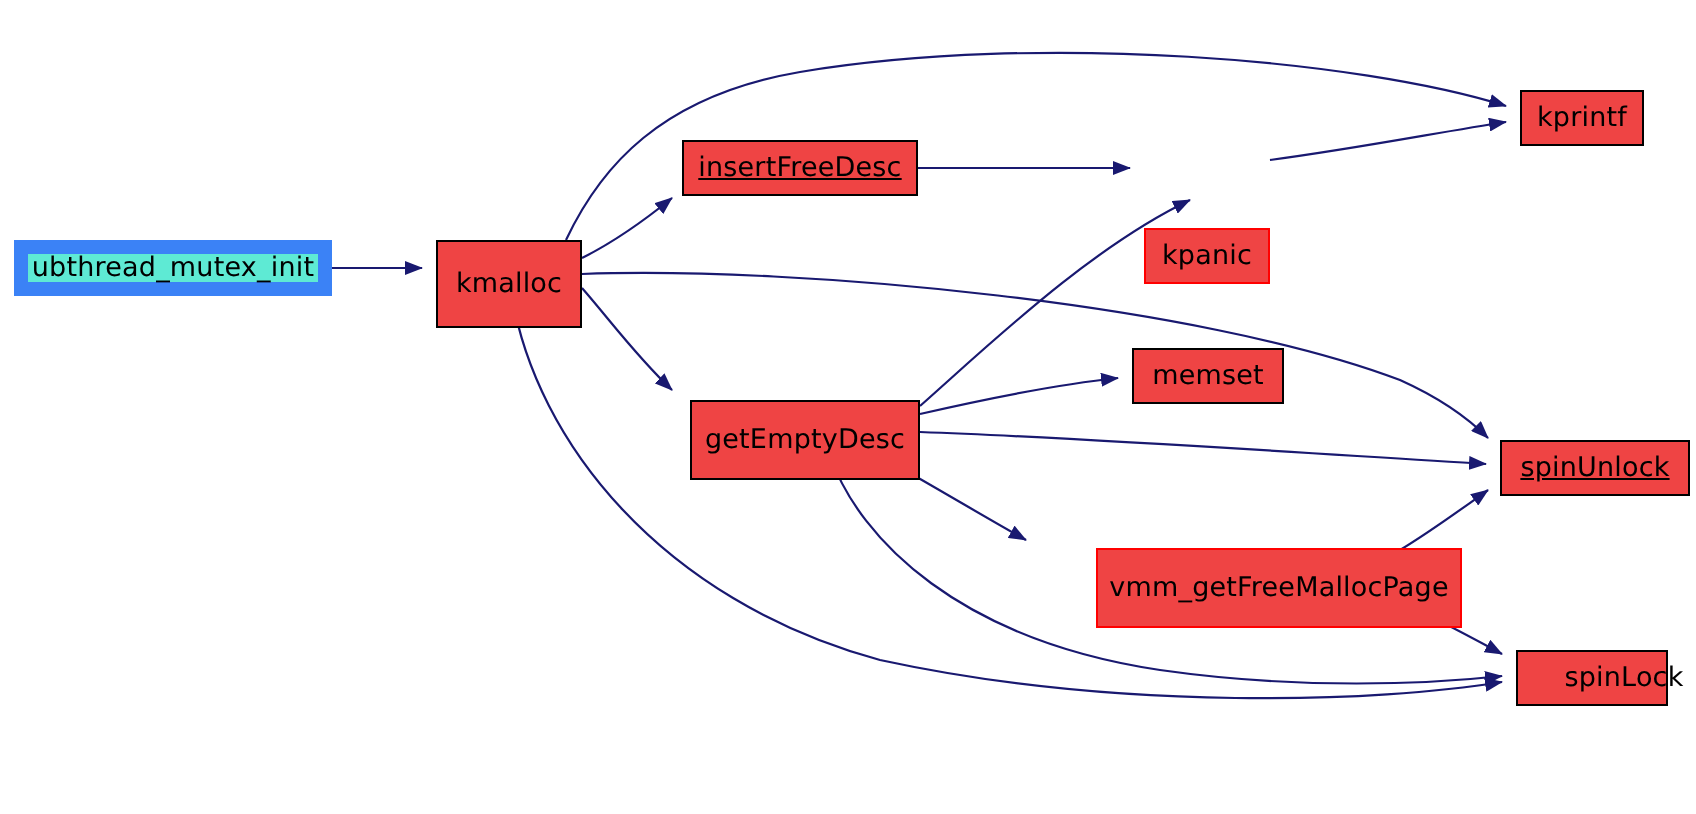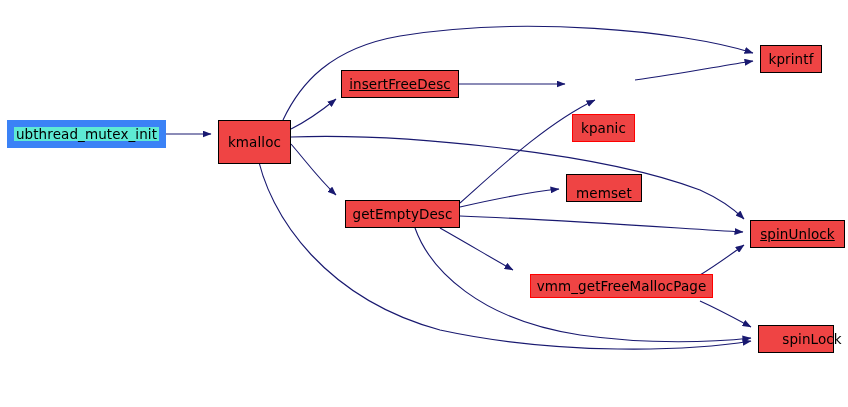--- a/index.html
+++ b/index.html
@@ -50,27 +50,27 @@
       </div>
       <div class="node" style="left: 341px; top: 70px; width: 118px; height: 28px; text-decoration: underline;">
         <span>insertFreeDesc</span>
       </div>
       <div class="node alert" style="left: 572px; top: 70px; width: 63px; height: 28px; margin-top: 44px;">
         <span>kpanic</span>
       </div>
       <div class="node" style="left: 760px; top: 45px; width: 62px; height: 28px;">
         <span>kprintf</span>
       </div>
-      <div class="node" style="left: 345px; top: 200px; width: 115px; height: 28px;">
+      <div class="node" style="left: 345px; top: 200px; width: 115px; height: 40px;">
         <span>getEmptyDesc</span>
       </div>
-      <div class="node" style="left: 566px; top: 174px; width: 76px; height: 28px; align-items: flex-end;">
+      <div class="node" style="left: 566px; top: 174px; width: 76px; height: 28px;">
         <span>memset</span>
       </div>
-      <div class="node alert" style="left: 530px; top: 274px; width: 183px; height: 24px;">
+      <div class="node alert" style="left: 548px; top: 274px; width: 183px; height: 40px;">
         <span>vmm_getFreeMallocPage</span>
       </div>
       <div class="node" style="left: 750px; top: 220px; width: 95px; height: 28px; text-decoration: underline;">
         <span>spinUnlock</span>
       </div>
       <div class="node" style="left: 758px; top: 325px; width: 76px; height: 28px; padding-left: 32px;">
         <span>spinLock</span>
       </div>
     </div>
 </div>

